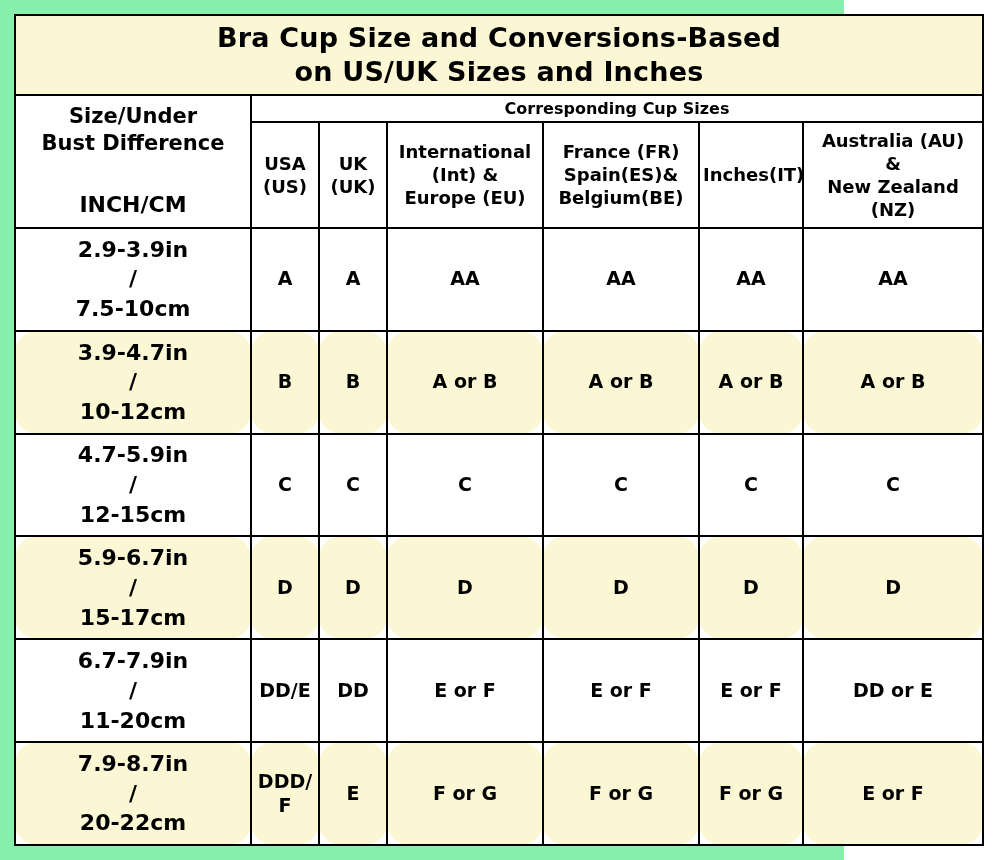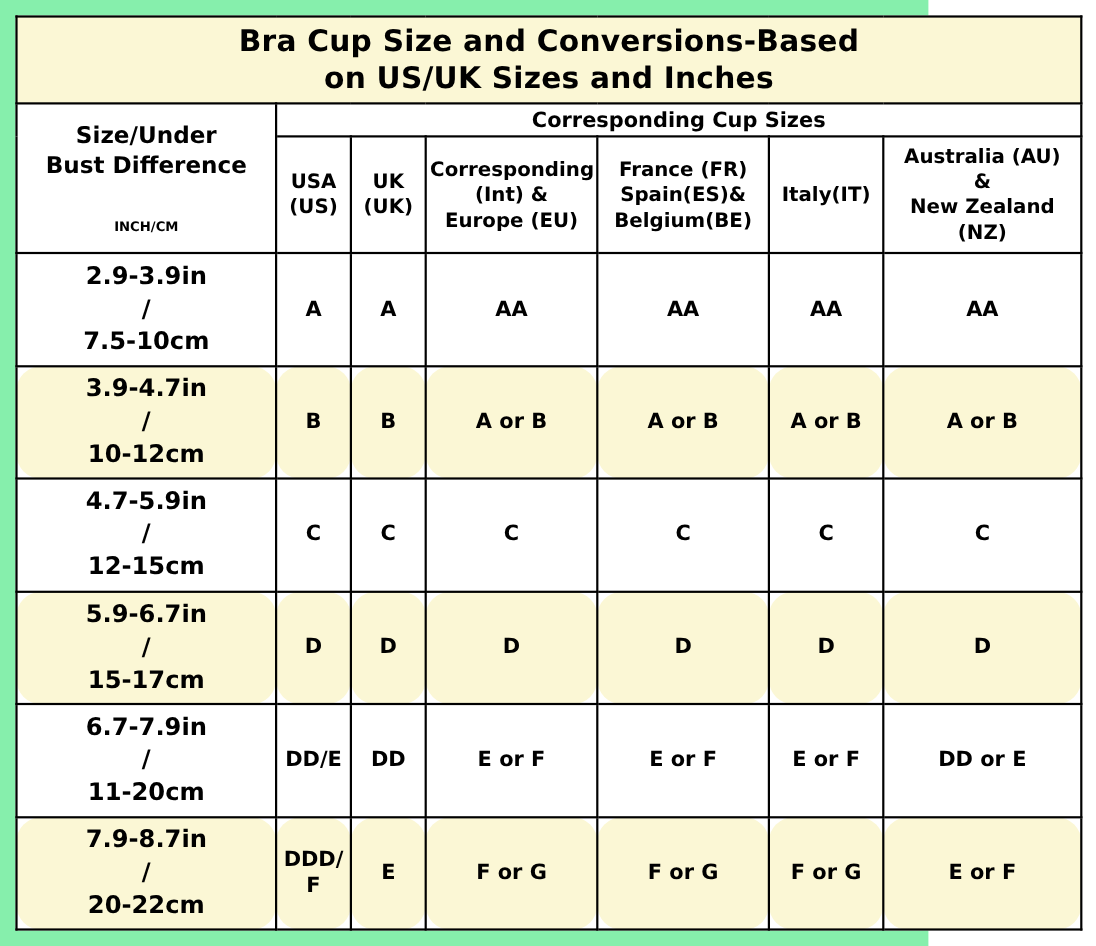--- a/index.html
+++ b/index.html
@@ -43,31 +43,31 @@
   
   .hdr-diff {
     background: #ffffff;
     font-size: 21px;
     line-height: 1.3;
     font-weight: normal;
   }
   .hdr-diff .l { display: block; }
   .hdr-corresponding {
     background: #ffffff;
-    font-size: 19px;
+    font-size: 16px;
   }
   
   .hdr-sub {
     background: #ffffff;
     font-size: 18px;
     line-height: 1.28;
     font-weight: bold;
   }
   .hdr-sub .l { display: block; }
-  .hdr-inch { font-size: 12px; }
+  .hdr-inch { font-size: 22px; }
   
   .row-white td { background: #ffffff; }
   .row-cream td { background: #fbf7d5; border-radius: 22px; }
   td.diff {
     font-size: 22px;
     line-height: 1.35;
     font-weight: bold;
   }
   td.diff .l { display: block; }
   td.val {
@@ -117,31 +117,31 @@
       <tr>
         <td class="hdr-sub">
           <span class="l">USA</span>
           <span class="l">(US)</span>
         </td>
         <td class="hdr-sub">
           <span class="l">UK</span>
           <span class="l">(UK)</span>
         </td>
         <td class="hdr-sub">
-          <span class="l">Corresponding</span>
+          <span class="l">International</span>
           <span class="l">(Int) &amp;</span>
           <span class="l">Europe (EU)</span>
         </td>
         <td class="hdr-sub">
           <span class="l">France (FR)</span>
           <span class="l">Spain(ES)&amp;</span>
           <span class="l">Belgium(BE)</span>
         </td>
         <td class="hdr-sub">
-          <span class="l">Italy(IT)</span>
+          <span class="l">Inches(IT)</span>
         </td>
         <td class="hdr-sub">
           <span class="l">Australia (AU)</span>
           <span class="l">&amp;</span>
           <span class="l">New Zealand</span>
           <span class="l">(NZ)</span>
         </td>
       </tr>
 
       <tr class="row-white">

